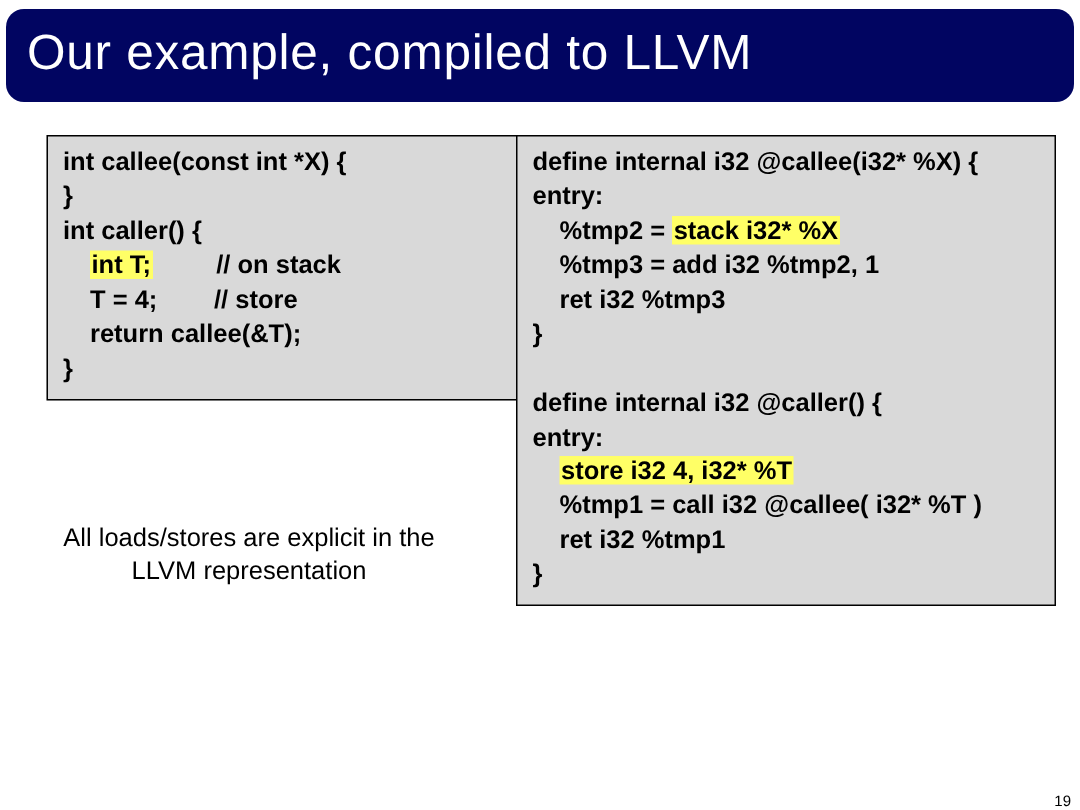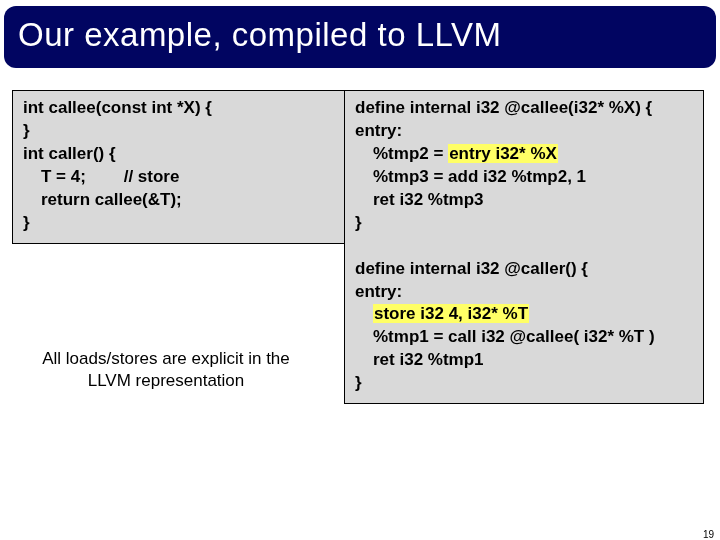--- a/index.html
+++ b/index.html
@@ -2,21 +2,21 @@
 <html><head>
 <meta charset="utf-8">
 <style>
   * { margin: 0; padding: 0; box-sizing: border-box; }
   html, body { width: 720px; height: 540px; font-family: Arial, Helvetica, sans-serif; background: #fff; overflow: hidden; }
   .slide { width: 720px; height: 540px; position: relative; }
   .title-bar { background: #010561; color: #fff; padding: 10px 14px 14px 14px; margin: 6px 4px 0 4px; border-radius: 12px; }
   .title-bar h1 { font-size: 33px; font-weight: 400; letter-spacing: 0.5px; }
   .content { position: relative; margin-top: 22px; padding: 0 16px; }
   .box { border: 1.5px solid #000; background: #d9d9d9; font-family: Arial, sans-serif; font-weight: bold; font-size: 17px; line-height: 1.35; padding: 6px 10px 8px 10px; position: absolute; }
-  .box-left { left: 12px; top: 0; width: 333px; }
+  .box-left { left: 31px; top: 0; width: 333px; }
   .box-right { left: 344px; top: 0; width: 360px; }
   .note { position: absolute; left: 30px; top: 258px; width: 272px; text-align: center; font-size: 17px; line-height: 1.3; font-weight: 400; }
   .page-num { position: absolute; right: 6px; bottom: 6px; font-size: 10px; }
   .hl { background: #ffff66; padding: 0 1px; }
   .ind1 { padding-left: 24px; display: block; }
   .ind2 { padding-left: 18px; display: block; }
 </style>
 </head>
 <body>
 <div class="slide">
@@ -25,33 +25,36 @@
     <h1>Our example, compiled to LLVM</h1>
   </div>
 
   <div class="content">
 
     <div class="box box-left">
       <div><span>int callee(const int *X) {</span></div>
       <div><span>}</span></div>
       <div><span>int caller() {</span></div>
       <div>
+          <span class="ind2"><span class="hl">int T;</span>&nbsp;&nbsp;&nbsp;&nbsp;&nbsp;&nbsp;&nbsp;&nbsp;&nbsp;<span>// on stack</span></span>
+        </div>
+      <div>
           <span class="ind2"><span>T = 4;</span>&nbsp;&nbsp;&nbsp;&nbsp;&nbsp;&nbsp;&nbsp;&nbsp;<span>// store</span></span>
         </div>
       <div>
           <span class="ind2">return callee(&amp;T);</span>
         </div>
       <div><span>}</span></div>
     </div>
 
     <div class="box box-right">
       <div><span>define internal i32 @callee(i32* %X) {</span></div>
       <div><span>entry:</span></div>
       <div>
-          <span class="ind2"><span>%tmp2 =</span> <span class="hl">entry i32* %X</span></span>
+          <span class="ind2"><span>%tmp2 =</span> <span class="hl">stack i32* %X</span></span>
         </div>
       <div>
           <span class="ind2">%tmp3 = add i32 %tmp2, 1</span>
         </div>
       <div>
           <span class="ind2">ret i32 %tmp3</span>
         </div>
       <div><span>}</span></div>
       <div>&nbsp;</div>
       <div><span>define internal i32 @caller() {</span></div>

